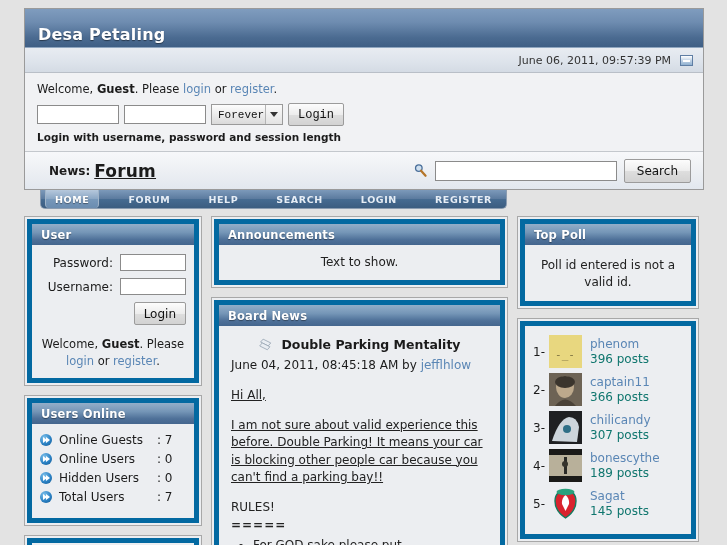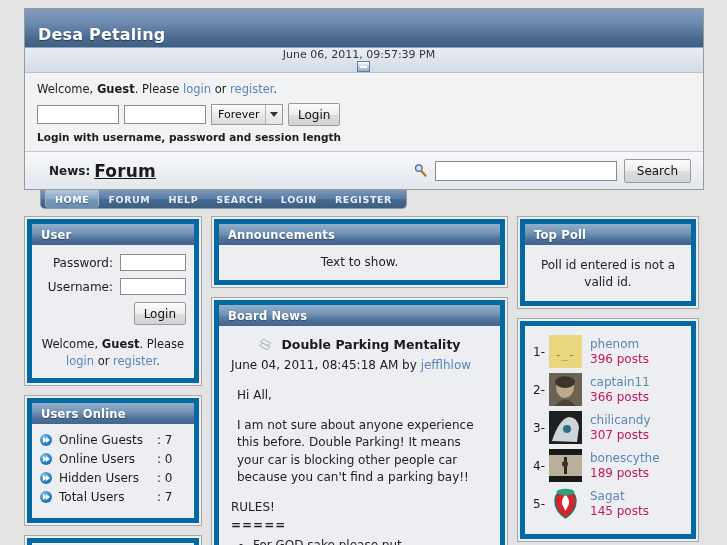--- a/index.html
+++ b/index.html
@@ -47,21 +47,20 @@
   .smf-logo { margin-right: 8px; display:block; }
 
   .date-bar {
     height: 25px;
     background: linear-gradient(to bottom, #e8ecf2 0%, #dde3eb 60%, #d4dbe4 100%);
     border-bottom: 1px solid #b9bfc7;
     display: flex; align-items: center; justify-content: flex-end;
     padding: 0 10px 0 0;
     font-size: 11px;
     color: #333;
-    flex-direction: column;
   }
   .collapse-btn {
     width: 13px; height: 11px; margin-left: 9px;
     border: 1px solid #5f7ea4;
     background: linear-gradient(to bottom, #ffffff 0%, #c7d7e8 45%, #8fb0d0 100%);
     position: relative; cursor: pointer; display:block;
   }
   .collapse-btn::after {
     content:""; position:absolute; left:2px; right:2px; top:4px; height:2px;
     background:#ffffff;
@@ -70,21 +69,21 @@
   
   .login-strip {
     background: #f1f2f4;
     padding: 9px 12px 8px 12px;
     border-bottom: 1px solid #c4c8cd;
   }
   .welcome-line { font-size: 11.5px; margin-bottom: 7px; color:#1b1b1b; }
   .welcome-line b { font-weight: bold; }
   a.lnk { color: #5a86b5; text-decoration: none; }
 
-  .login-row { display: flex; align-items: center; gap: 5px; }
+  .login-row { display: flex; align-items: center; gap: 5px; font-family: Liberation Mono, monospace; }
   .inp {
     width: 82px; height: 19px;
     border: 1px solid #8b8b8b;
     background: #ffffff;
     font-family: inherit; font-size: 11px;
     padding: 0 3px;
   }
   .sel {
     height: 21px; width: 72px;
     border: 1px solid #9a9a9a;
@@ -140,20 +139,21 @@
     position: relative;
   }
   .tabs {
     position: absolute; left: 16px; top: 0;
     display: flex; align-items: stretch; height: 19px;
     background: linear-gradient(to bottom,#7c99ba 0%,#5c7b9f 48%,#466b91 52%,#3c5d80 100%);
     border: 1px solid #8b9cb0;
     border-top: none;
     border-radius: 0 0 5px 5px;
     padding: 0 5px 0 4px;
+    gap: 20px;
   }
   .tab {
     display: flex; align-items: center;
     padding: 0 9px;
     font-size: 9.5px; font-weight: bold; letter-spacing: .6px;
     color: #e6edf5;
     cursor: pointer;
   }
   .tab.active {
     background: linear-gradient(to bottom,#b6c8dc 0%,#8aa6c4 50%,#7798ba 52%,#6a8cb0 100%);
@@ -220,35 +220,35 @@
 
   
   .ann-body { text-align:center; padding: 10px 8px 11px; font-size: 12px; }
 
   
   .bn-body { padding: 10px 12px 8px 12px; font-size: 12px; line-height:1.45; }
   .bn-title-row { display:flex; align-items:center; justify-content:center; margin-bottom:3px; }
   .bn-icon { width:17px; height:15px; margin-right:6px; flex:none; display:block; }
   .bn-title { font-weight:bold; font-size:12.5px; color:#1b1b1b; }
   .bn-meta { font-size:12px; color:#1b1b1b; margin-bottom:12px; }
-  .bn-para { margin: 0 0 13px 6px; }
+  .bn-para { margin: 0 0 13px 0; text-decoration: underline; }
   .bn-rules { margin:0; }
   .bn-eq { letter-spacing:1px; font-weight:bold; }
   .bn-list { margin: 3px 0 0 0; padding-left: 22px; }
 
   
   .tp-body { padding: 12px 9px 10px; font-size: 12px; line-height:1.42;text-align:center; }
 
   
   .poster-row { display:flex; align-items:center; margin-bottom:5px; }
   .poster-rank { font-size:12px; width:16px; flex:none; color:#1b1b1b; }
   .poster-av { width:33px; height:33px; flex:none; margin-right:8px; border:0; display:block; }
   .poster-info { line-height:1.25; }
   .poster-name { color:#5a86b5; font-size:12px; display:block; text-decoration:none; }
-  .poster-count { font-size:12px; color:#be185d; }
+  .poster-count { font-size:12px; color:#0f766e; }
 
   .empty-panel { height: 14px; }
 </style>
 </head>
 <body>
 
 <div id="page-wrap">
 
   <div class="hdr-outer">
 
@@ -391,21 +391,21 @@
                 <polygon points="6,1 15,5.5 12,9 3,4.5" fill="#e9edf2" stroke="#9aa7b5" stroke-width="1"></polygon>
                 <polygon points="5,5.5 14,10 11,13.5 2,9" fill="#e9edf2" stroke="#9aa7b5" stroke-width="1"></polygon>
               </svg>
               <span class="bn-title">Double Parking Mentality</span>
             </div>
             <div class="bn-meta">
               <span>June 04, 2011, 08:45:18 AM by</span>
               <a class="lnk" href="#">jefflhlow</a>
             </div>
             <p class="bn-para">Hi All,</p>
-            <p class="bn-para">I am not sure about anyone experience this before. Double Parking! It means your car is blocking other people car because you can't find a parking bay!!</p>
+            <p class="bn-para">I am not sure about valid experience this before. Double Parking! It means your car is blocking other people car because you can't find a parking bay!!</p>
             <p class="bn-rules">RULES!</p>
             <p class="bn-rules bn-eq">=====</p>
             <ul class="bn-list">
               <li>For GOD sake please put</li>
             </ul>
           </div>
         </div>
       </div>
     </div>
 

